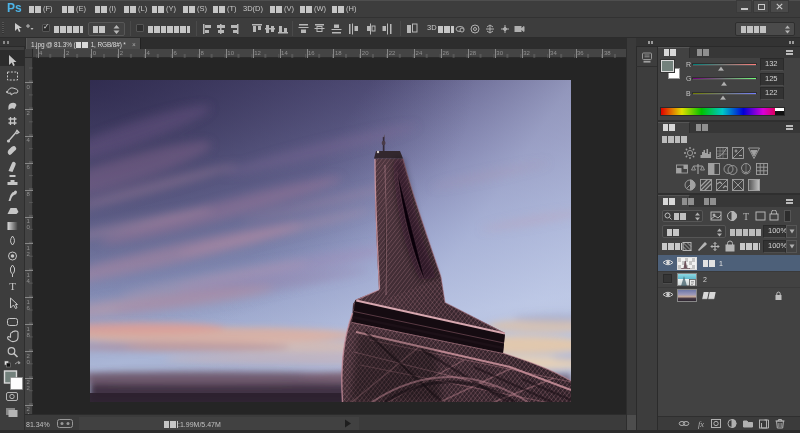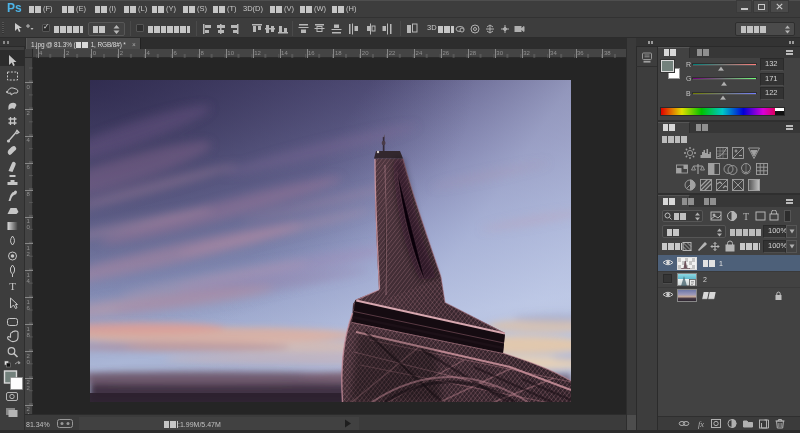--- a/index.html
+++ b/index.html
@@ -491,21 +491,21 @@
 <svg class="a" style="left:717px;top:66px" width="8" height="5" viewBox="0 0 8 5">
       <path d="M4,0 L7.5,5 L0.5,5 Z" fill="#b0b0b0" stroke="#333" stroke-width="0.6"></path>
     </svg>
 <div class="vbox" style="left:760px;top:58px;width:24px;height:13px">132</div>
 
 <div class="t" style="left:686px;top:75px;color:#c4c4c4;font-size:7px">G</div>
 <div class="a" style="left:692px;top:77px;width:65px;height:3px;background:linear-gradient(90deg,#72007a,#727d7a,#72ff7a);border:1px solid #2e2e2e;border-bottom-color:#555"></div>
 <svg class="a" style="left:720px;top:80.5px" width="8" height="5" viewBox="0 0 8 5">
       <path d="M4,0 L7.5,5 L0.5,5 Z" fill="#b0b0b0" stroke="#333" stroke-width="0.6"></path>
     </svg>
-<div class="vbox" style="left:760px;top:72.5px;width:24px;height:13px">171</div>
+<div class="vbox" style="left:760px;top:72.5px;width:24px;height:13px">125</div>
 
 <div class="t" style="left:686px;top:89.5px;color:#c4c4c4;font-size:7px">B</div>
 <div class="a" style="left:692px;top:91.5px;width:65px;height:3px;background:linear-gradient(90deg,#727d00,#727d7a,#727dff);border:1px solid #2e2e2e;border-bottom-color:#555"></div>
 <svg class="a" style="left:719px;top:95px" width="8" height="5" viewBox="0 0 8 5">
       <path d="M4,0 L7.5,5 L0.5,5 Z" fill="#b0b0b0" stroke="#333" stroke-width="0.6"></path>
     </svg>
 <div class="vbox" style="left:760px;top:87px;width:24px;height:13px">122</div>
 
 <div class="a" style="left:660px;top:106.5px;width:125px;height:9px;border:1px solid #2a2a2a;background:linear-gradient(90deg,#e00000,#e0e000 17%,#00c000 33%,#00c8c8 50%,#0000d8 67%,#d800d8 83%,#e00000)"></div>
 <div class="a" style="left:775px;top:107.5px;width:9px;height:3.5px;background:#fff"></div>

